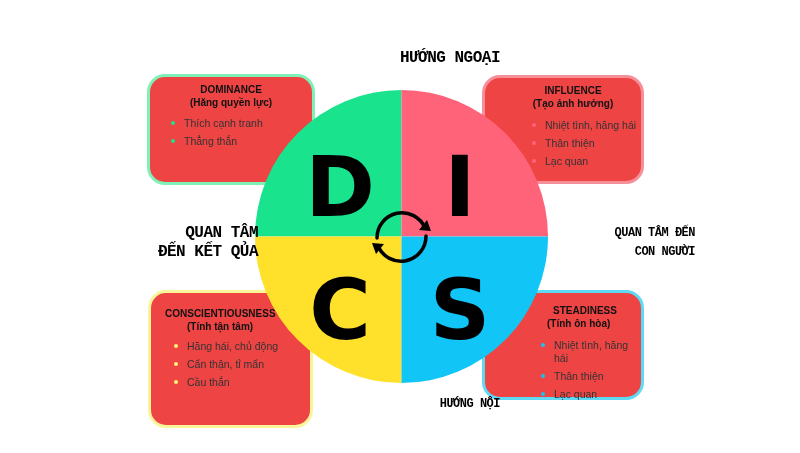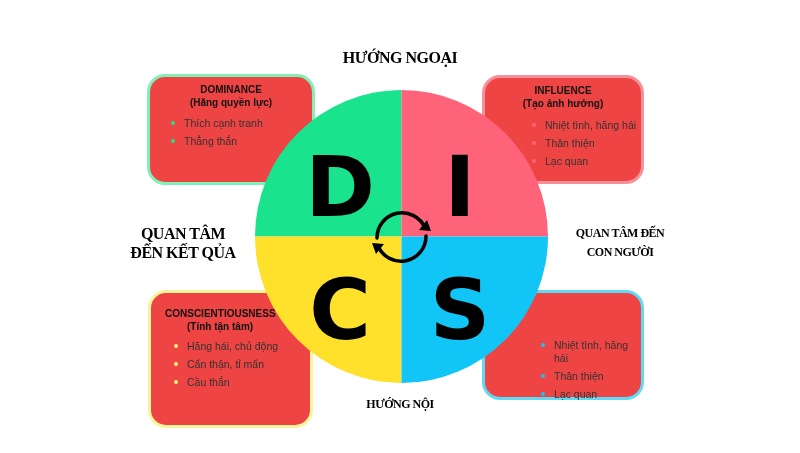--- a/index.html
+++ b/index.html
@@ -24,42 +24,42 @@
   .box li .dot {
     position: absolute; left: 1px; top: 4px; width: 4px; height: 4px; border-radius: 50%;
   }
   #box-d { left: 147px; top: 74px; width: 168px; height: 111px; border-color: #7ff0b6; }
   #box-i { left: 482px; top: 75px; width: 162px; height: 109px; border-color: #f5909a; }
   #box-c { left: 148px; top: 290px; width: 165px; height: 138px; border-color: #fbf59a; }
   #box-s { left: 482px; top: 290px; width: 162px; height: 110px; border-color: #5fdaf4; }
 
   #box-d .title { top: 6px; }
   #box-d ul { left: 20px; top: 40px; width: 110px; }
-  #box-i .title { top: 6px; }
+  #box-i .title { top: 6px; padding-left: 10px; }
   #box-i ul { left: 46px; top: 41px; width: 115px; }
   #box-c .title { top: 14px; }
   #box-c ul { left: 22px; top: 47px; width: 120px; }
   #box-s .title { top: 11px; }
   #box-s ul { left: 55px; top: 46px; width: 105px; }
 
   .circle-wrap { position: absolute; left: 255px; top: 90px; width: 293px; height: 293px; }
   .circle-wrap svg { position: absolute; left: 0; top: 0; }
 
   .letter {
     position: absolute; font-family: "DejaVu Sans", sans-serif; font-weight: bold;
     font-size: 84px; line-height: 84px; color: #000; text-align: center; width: 100px;
   }
   #letter-d { left: 290px; top: 145px; }
   #letter-i { left: 410px; top: 145px; }
   #letter-c { left: 290px; top: 268px; }
   #letter-s { left: 410px; top: 268px; }
 
   .axis-label {
-    position: absolute; font-family: Liberation Serif, serif; font-weight: bold;
-    color: #000; text-align: center; letter-spacing: -0.5px;
+    position: absolute; font-family: Liberation Mono, monospace; font-weight: bold;
+    color: #000; text-align: right; letter-spacing: -0.5px;
   }
   #label-top { left: 300px; top: 48px; width: 200px; font-size: 16px; line-height: 20px; }
   #label-bottom { left: 300px; top: 394px; width: 200px; font-size: 12px; line-height: 20px; }
   #label-left { left: 108px; top: 224px; width: 150px; font-size: 16px; line-height: 19px; }
   #label-right { left: 545px; top: 224px; width: 150px; font-size: 12px; line-height: 19px; }
 </style>
 </head>
 <body>
 
 <div class="box" id="box-d">
@@ -91,20 +91,24 @@
     <div style="padding-left:22px">(Tính tận tâm)</div>
   </div>
   <ul>
     <li><span class="dot" style="background:#fbf27a"></span><span>Hăng hái, chủ động</span></li>
     <li><span class="dot" style="background:#fbf27a"></span><span>Cẩn thận, tỉ mẩn</span></li>
     <li><span class="dot" style="background:#fbf27a"></span><span>Cầu thắn</span></li>
   </ul>
 </div>
 
 <div class="box" id="box-s">
+  <div class="title" style="text-align:left; padding-left:62px; box-sizing:border-box;">
+    <div style="padding-left:6px">STEADINESS</div>
+    <div>(Tính ôn hòa)</div>
+  </div>
   <ul>
     <li><span class="dot" style="background:#12c5f7"></span><span>Nhiệt tình, hăng hái</span></li>
     <li><span class="dot" style="background:#12c5f7"></span><span>Thân thiện</span></li>
     <li><span class="dot" style="background:#12c5f7"></span><span>Lạc quan</span></li>
   </ul>
 </div>
 
 <div class="circle-wrap">
   <svg width="293" height="293" viewBox="0 0 293 293">
     <path d="M146.5 146.5 L146.5 0 A146.5 146.5 0 0 0 0 146.5 Z" fill="#19e38d"></path>

